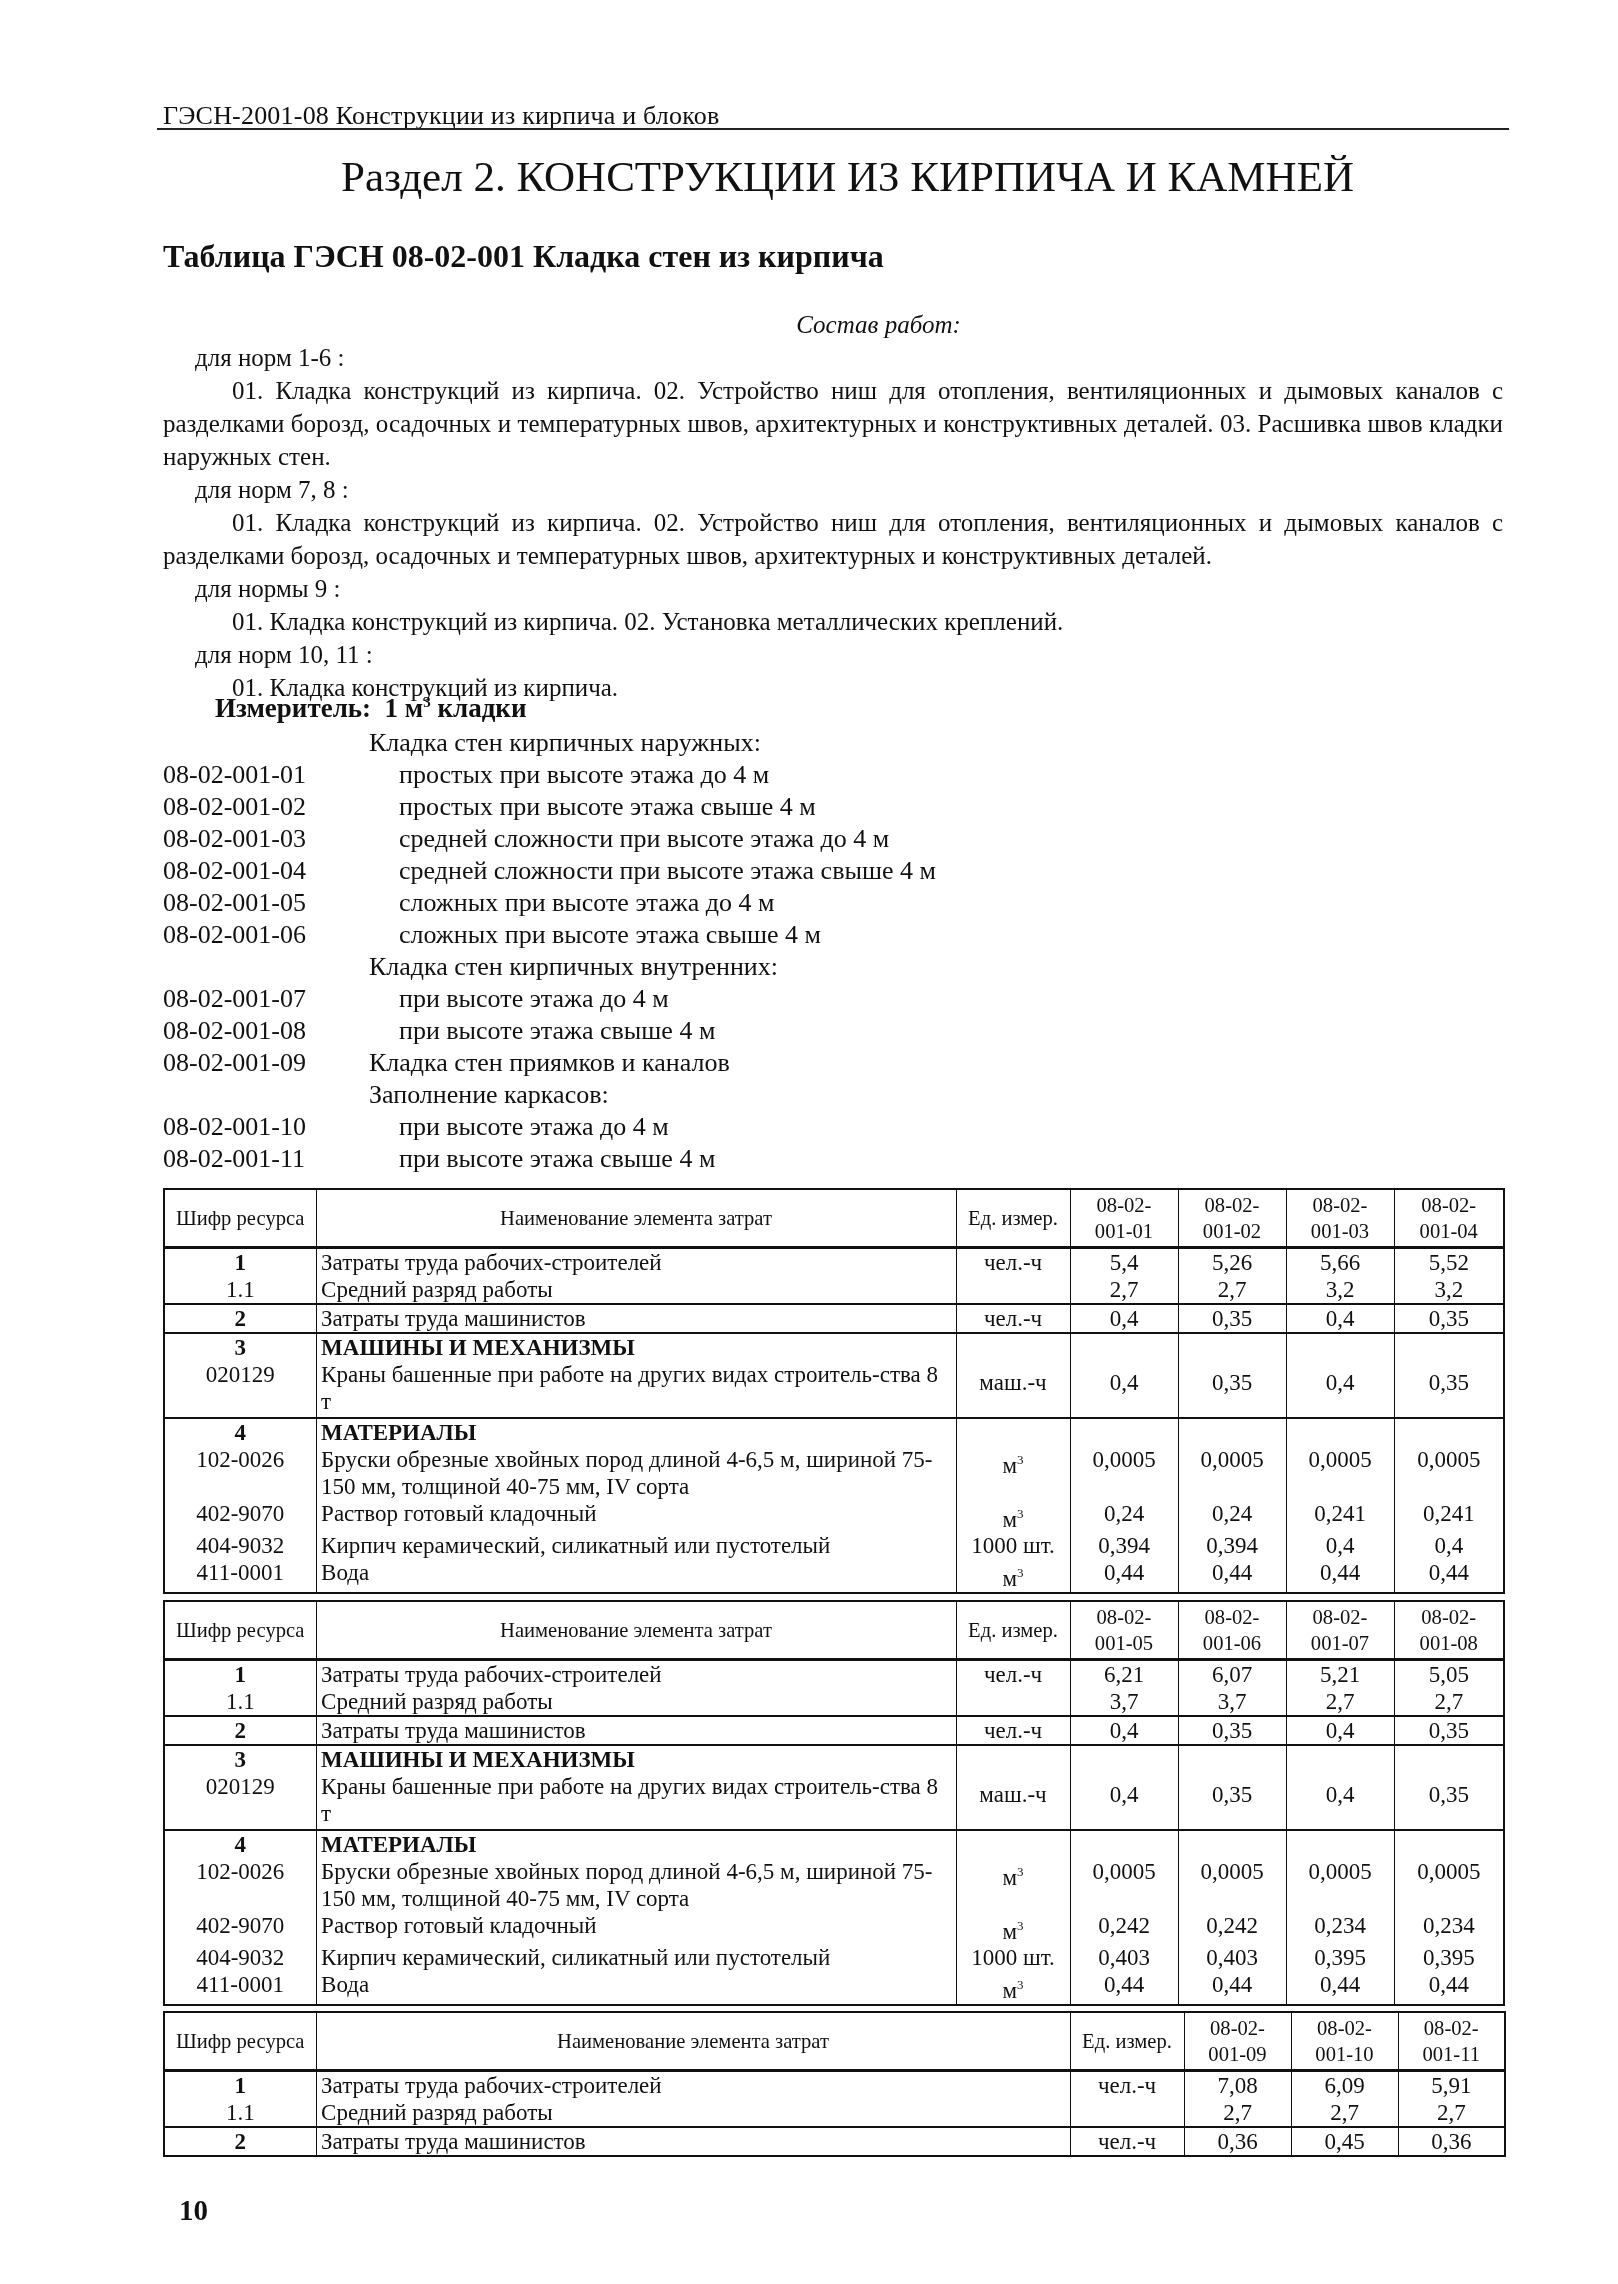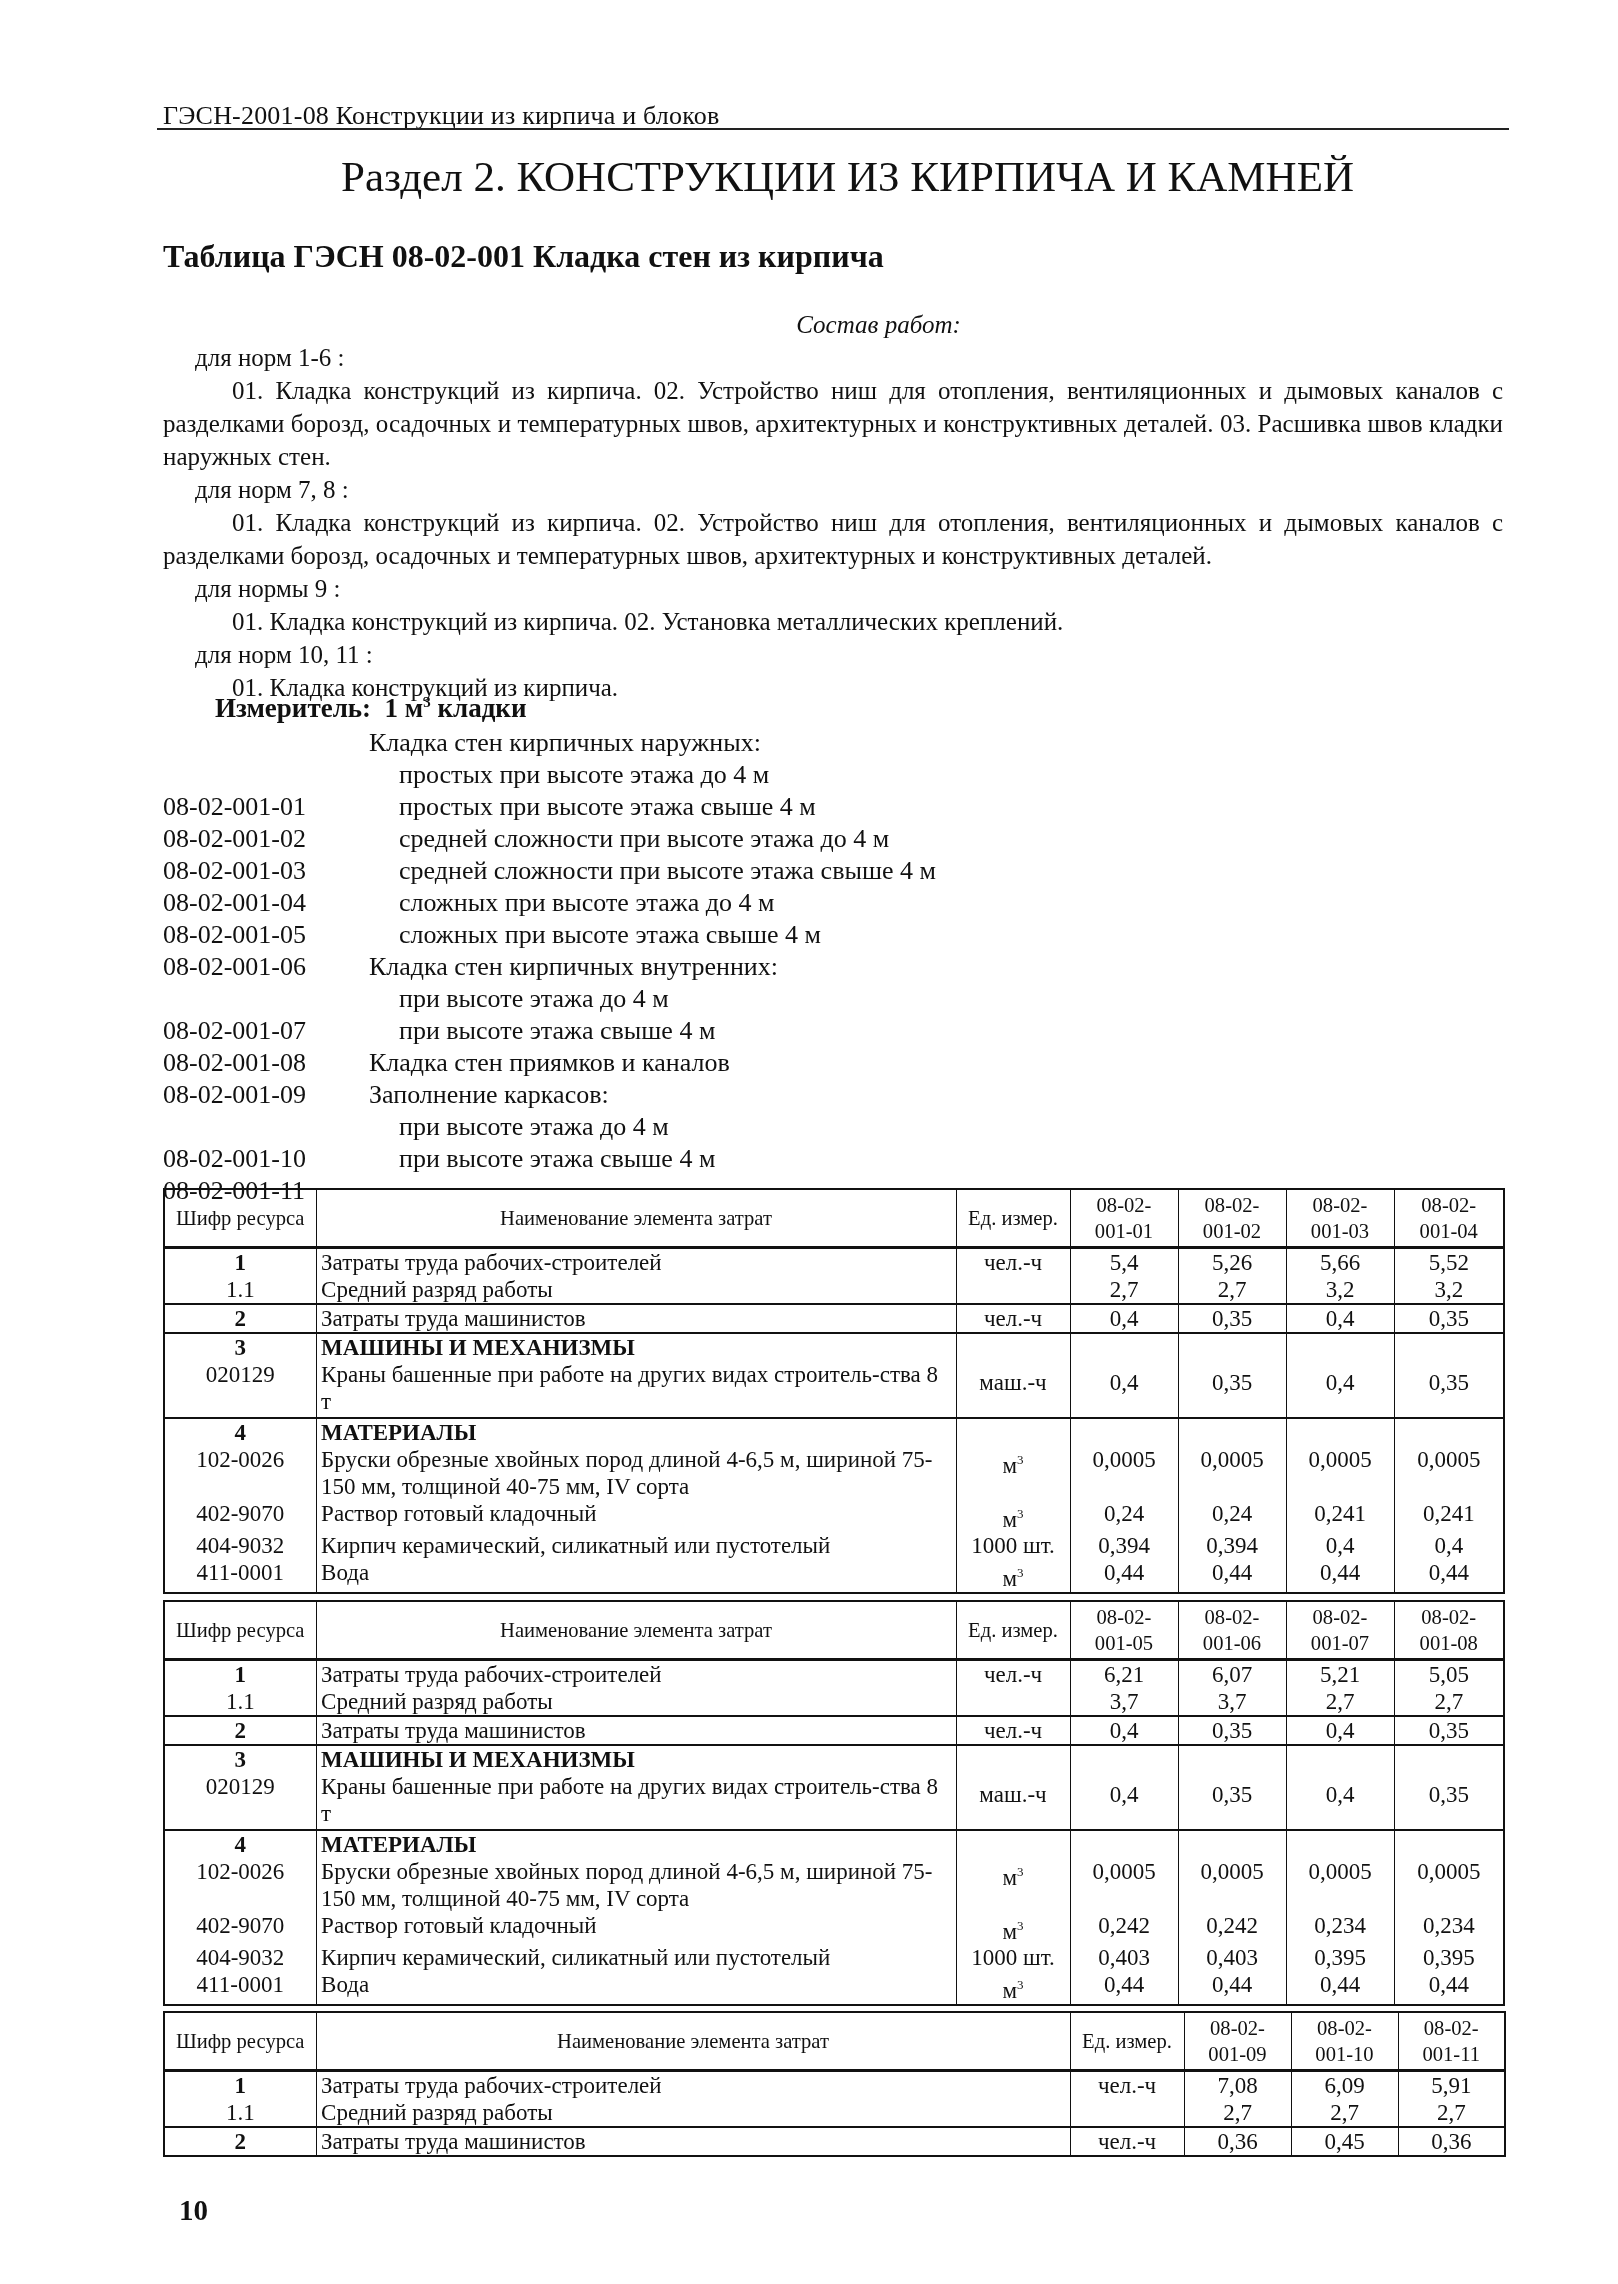--- a/index.html
+++ b/index.html
@@ -30,21 +30,21 @@
   .composition .work-text { text-indent: 69px; text-align: justify; }
   .measure {
     position: absolute; left: 215px; top: 693px; font-size: 27px; font-weight: bold; text-align: right;
   }
   .measure sup { font-size: 15px; }
 
   .norms-list {
     position: absolute; left: 163px; top: 727px; width: 990px; font-size: 26px; line-height: 32px;
   }
   .norm-row { display: flex; height: 32px; }
-  .norm-code { width: 206px; flex: none; margin-top: 32px; }
+  .norm-code { width: 206px; flex: none; }
   .norm-desc { flex: 1; }
   .norm-desc.sub { padding-left: 30px; }
 
   table.cost {
     position: absolute; left: 163px; width: 1340px; border-collapse: collapse;
     font-size: 23px; table-layout: fixed;
   }
   table.cost td, table.cost th {
     border-left: 1.5px solid #111; border-right: 1.5px solid #111; padding: 0 4.6px;
     vertical-align: top; line-height: 27px; font-weight: normal;

